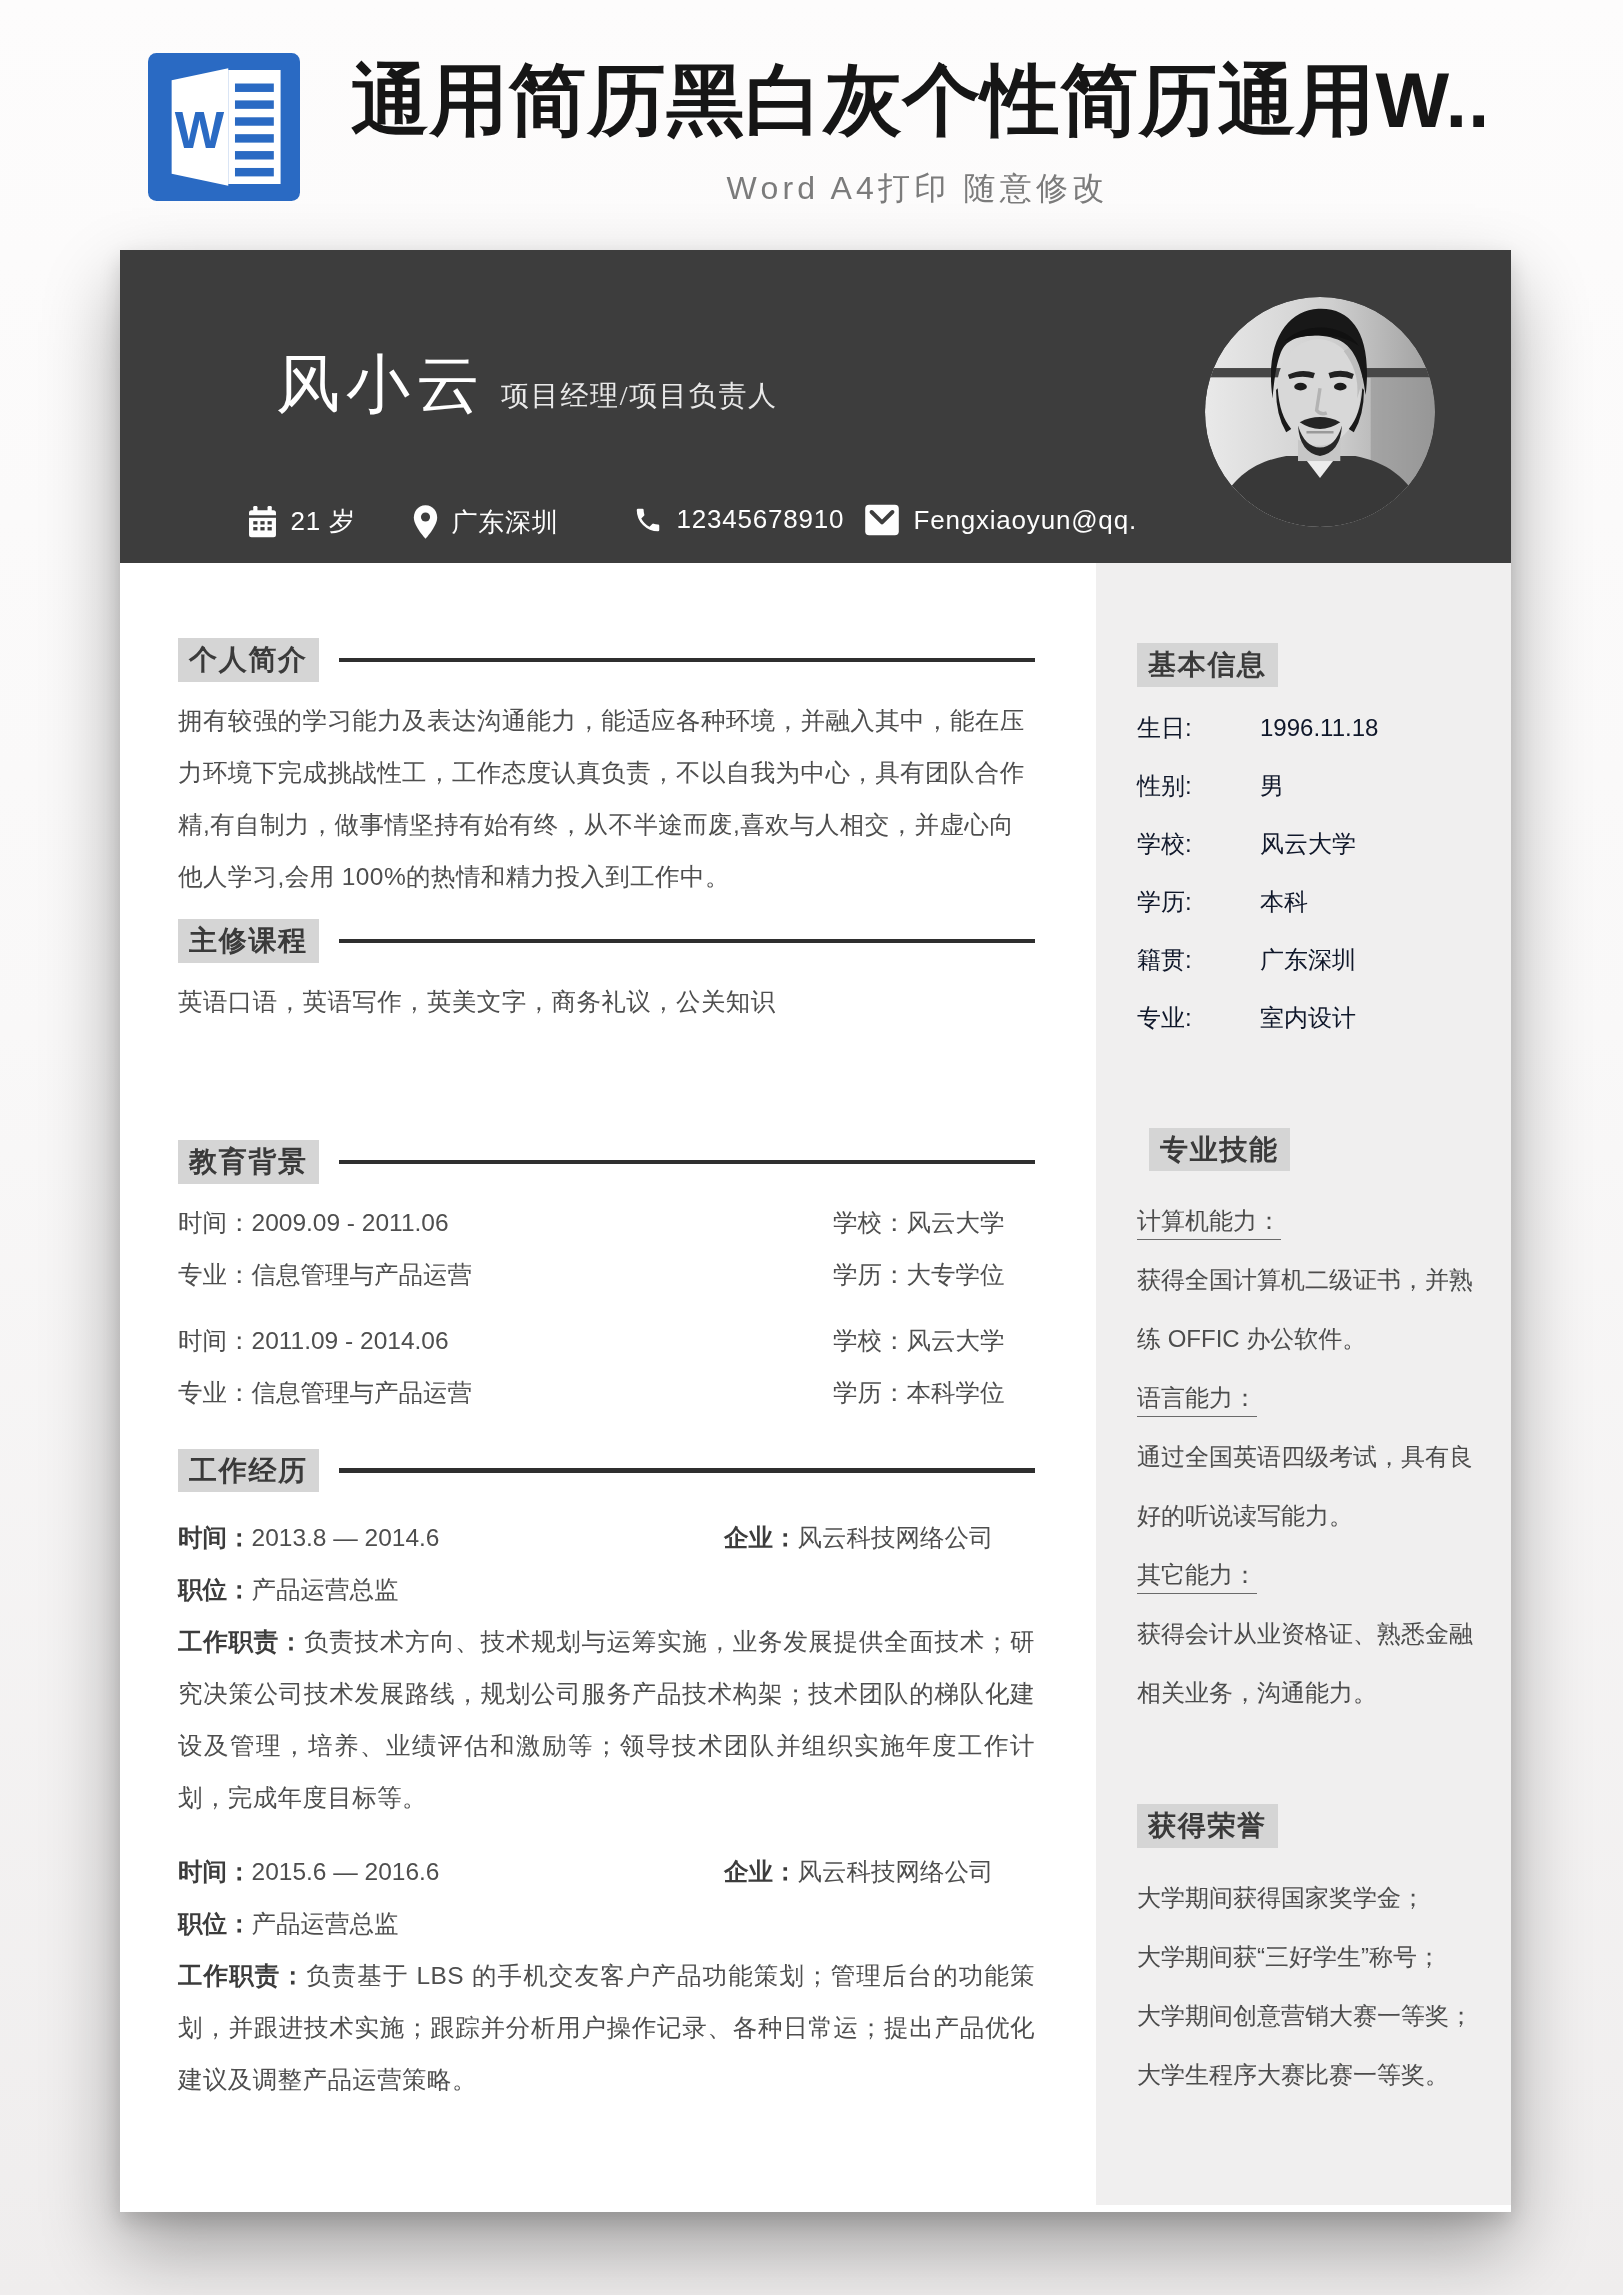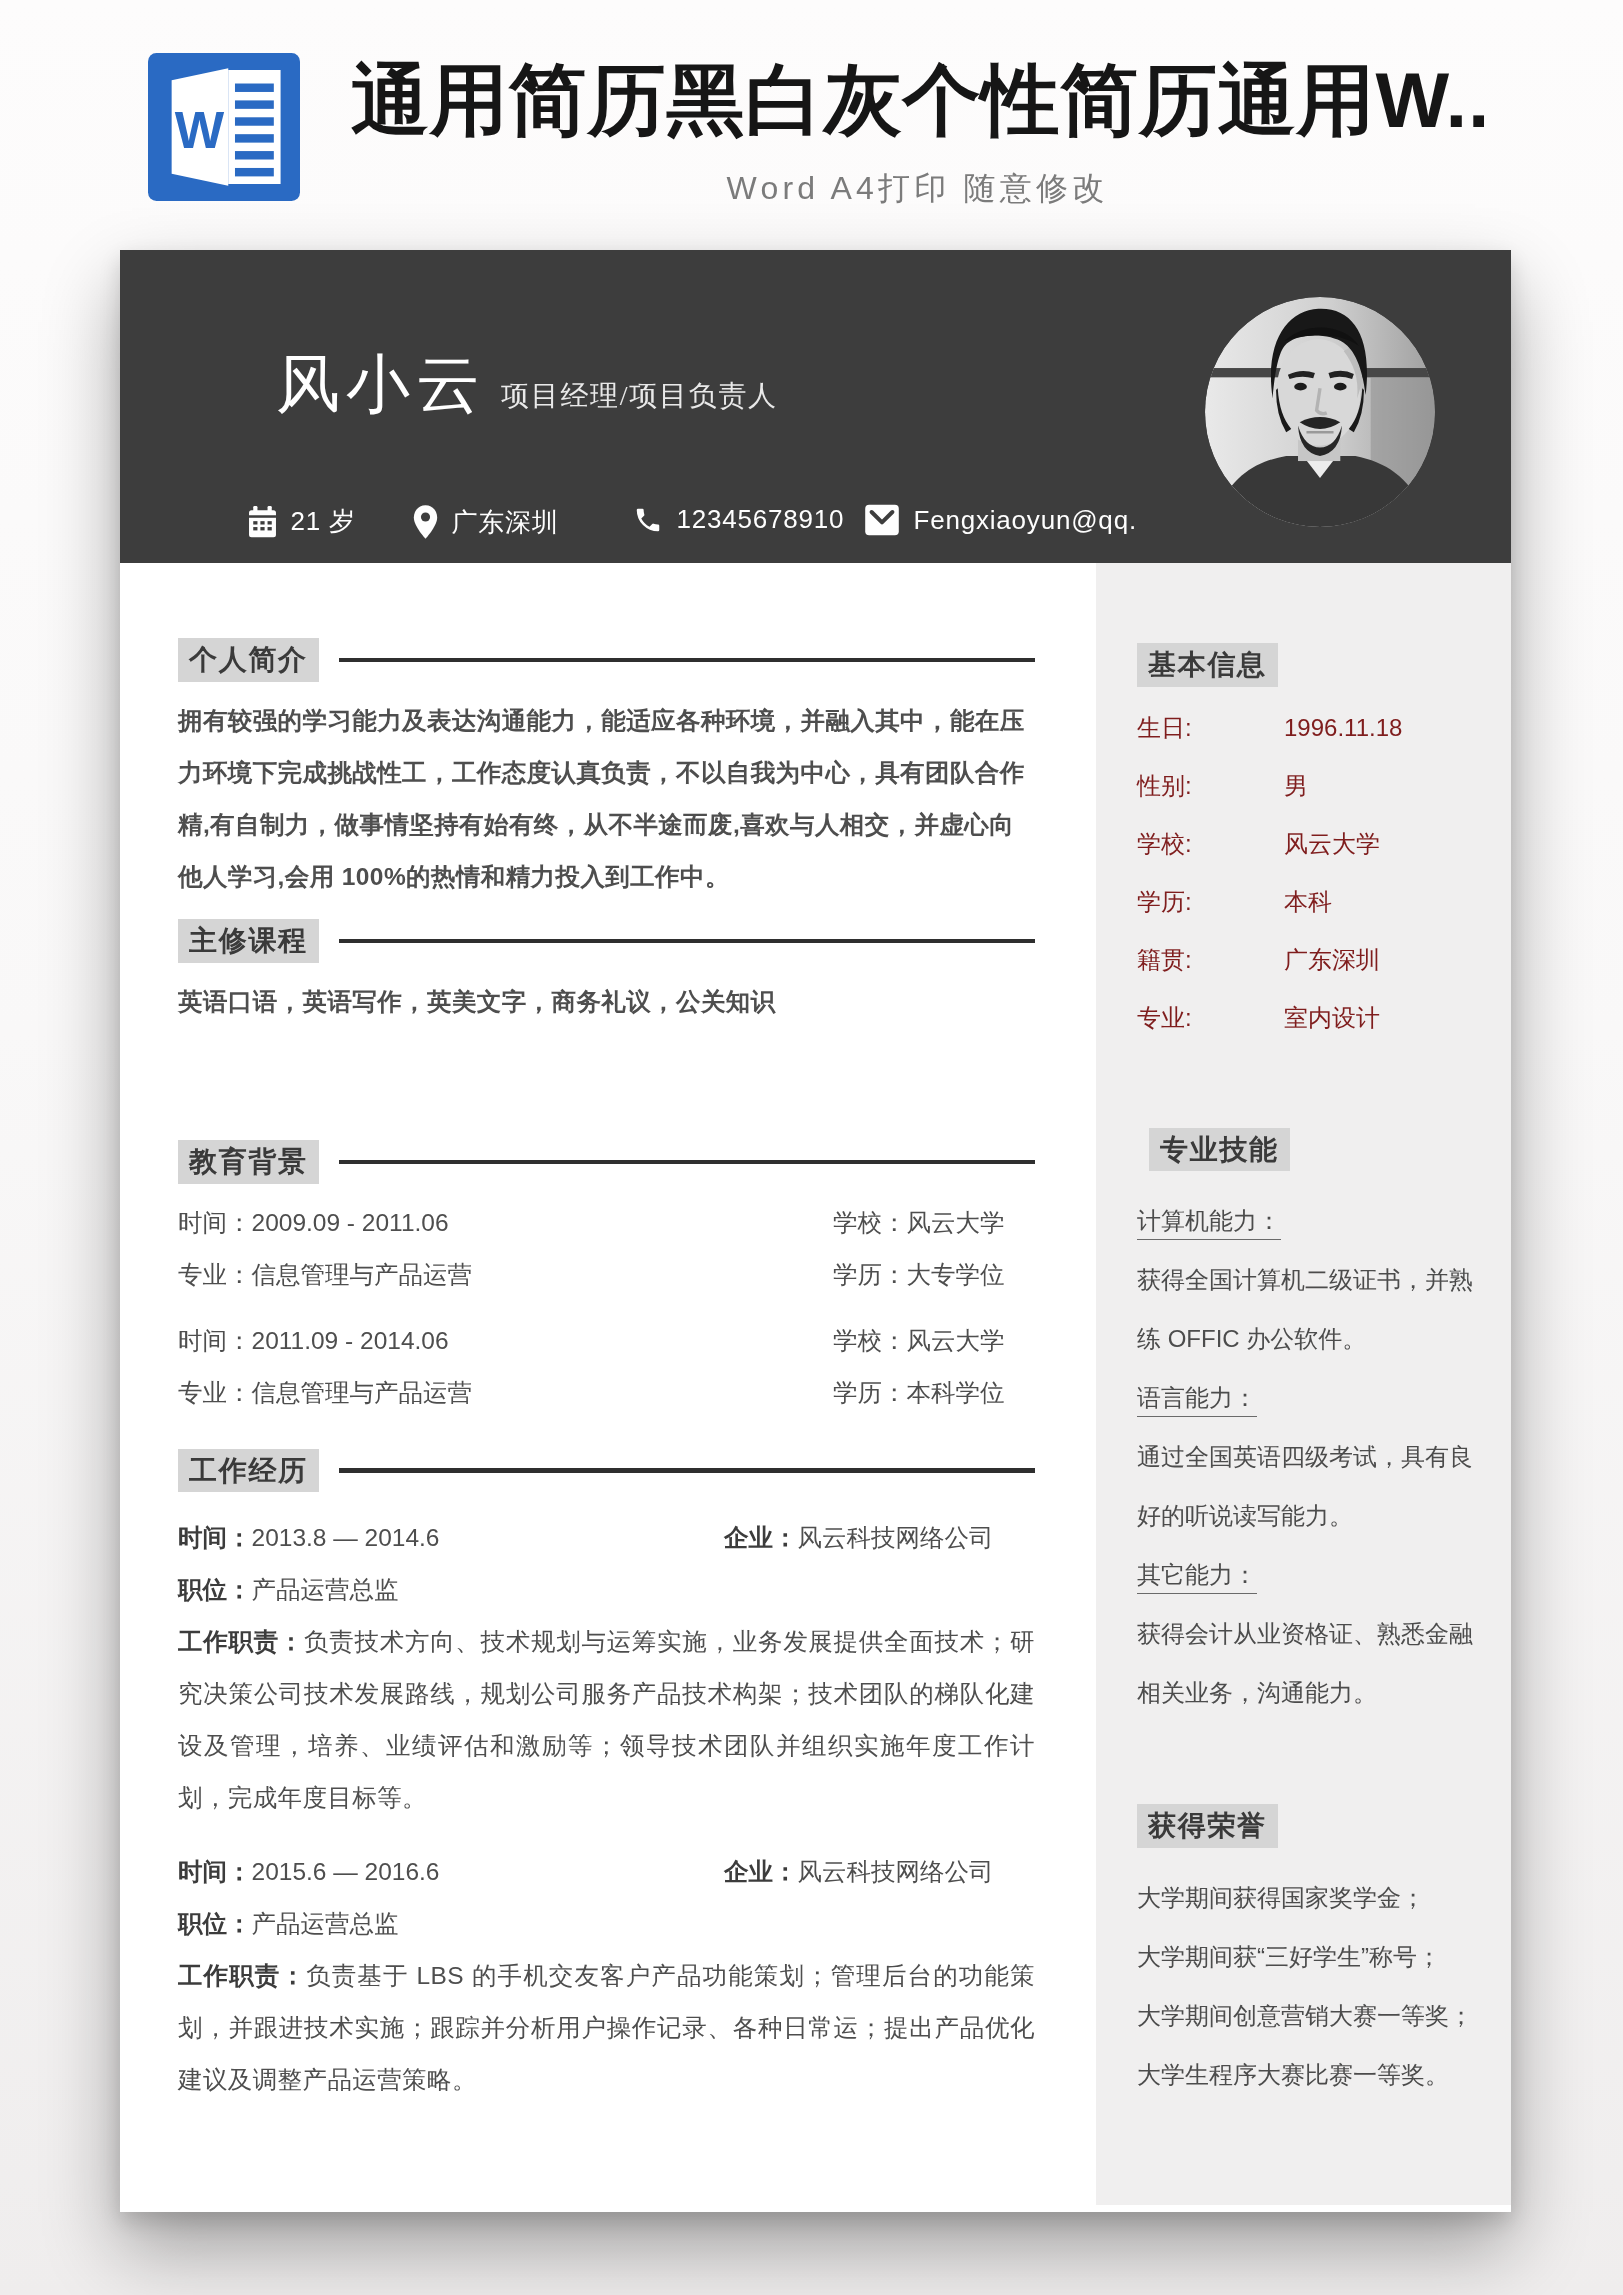--- a/index.html
+++ b/index.html
@@ -46,42 +46,42 @@
   .sec-head { display:flex; align-items:center; }
   .chip {
     display:inline-block; background:#d5d5d5; color:#3a3a3a;
     font-size:28px; font-weight:700; letter-spacing:1.7px;
     padding:5px 11px; line-height:1.2;
   }
   .rule { flex:1; height:4.2px; background:#2f2f2f; margin-left:20px; }
 
   
   .main-col .sec-head.first { margin-top:75px; }
-  .body-text { font-size:24.5px; color:#4e4e4e; line-height:52px; letter-spacing:0.4px;font-weight:bold; }
+  .body-text { font-size:24.5px; color:#4e4e4e; line-height:52px; letter-spacing:0.4px; }
   .profile-text { margin-top:13.5px; }
   .sec-head.courses { margin-top:16px; }
   .courses-text { margin-top:13.5px; }
   .sec-head.edu { margin-top:112px; }
   .edu-item { margin-top:13.5px; }
   .edu-row { display:flex; font-size:24.5px; color:#4e4e4e; line-height:52px; }
   .edu-left { width:655px; }
   .edu-right { flex:1; }
   .sec-head.work { margin-top:30px; }
   .work-item-1 { margin-top:19.5px; }
   .work-item-2 { margin-top:22px; }
   .work-row { display:flex; font-size:24.5px; color:#4e4e4e; line-height:52px; }
   .work-left { width:546px; }
   .work-right { flex:1; }
   .wlbl { font-weight:700; color:#3c3c3c; }
   .duty { font-size:24.5px; color:#4e4e4e; line-height:52px; letter-spacing:0.4px; text-align:justify; }
 
   
   .side-col .sec-head.first { margin-top:80px; }
   .info-rows { margin-top:12px; }
-  .info-row { display:flex; height:58px; align-items:center; font-size:24px; color:#7f1d1d;gap:24px; }
+  .info-row { display:flex; height:58px; align-items:center; font-size:24px; color:#0f172a; }
   .info-label { width:123px; }
   .info-value { flex:1; }
   .sec-head.skills { margin-top:81px;padding-left:12px; }
   .skills-list { margin-top:20px; }
   .skill-line { font-size:24px; color:#4c4c4c; line-height:59px; }
   .skill-title { border-bottom:1.7px solid #6a6a6a; padding-bottom:5px; }
   .sec-head.honors { margin-top:82px; }
   .honors-list { margin-top:20px; }
   .honor-line { font-size:24px; color:#4c4c4c; line-height:59px; }
 </style>

